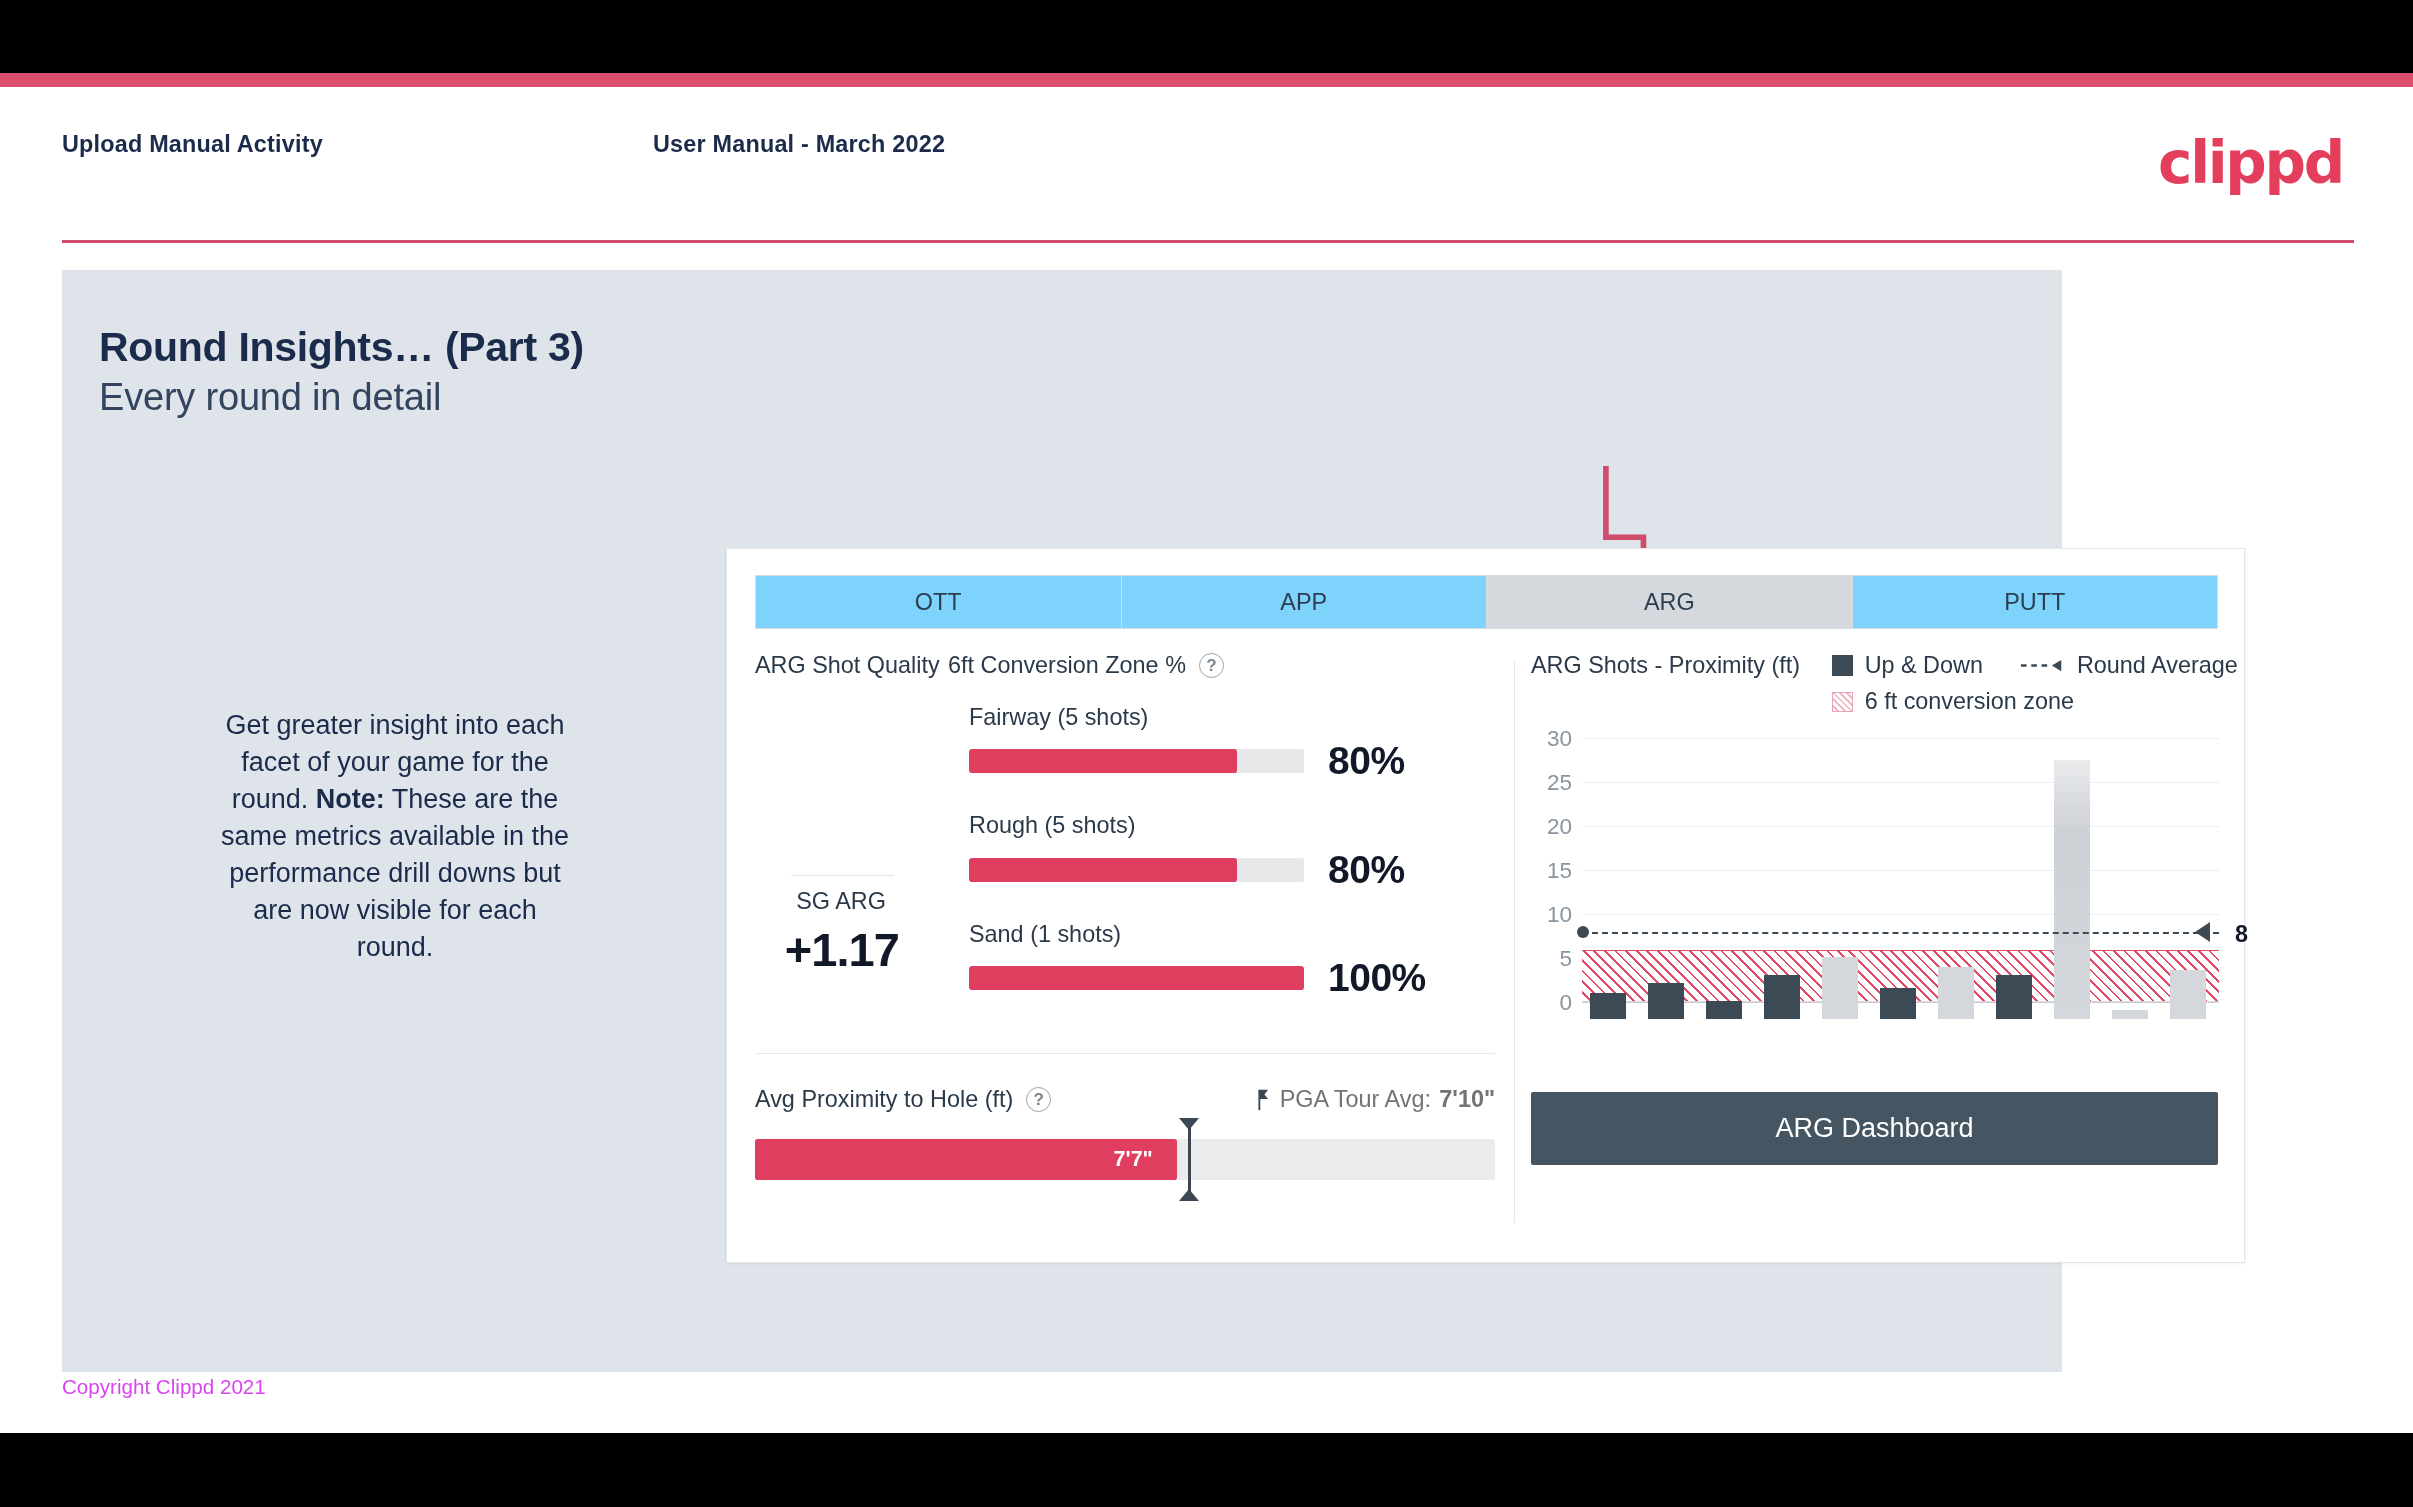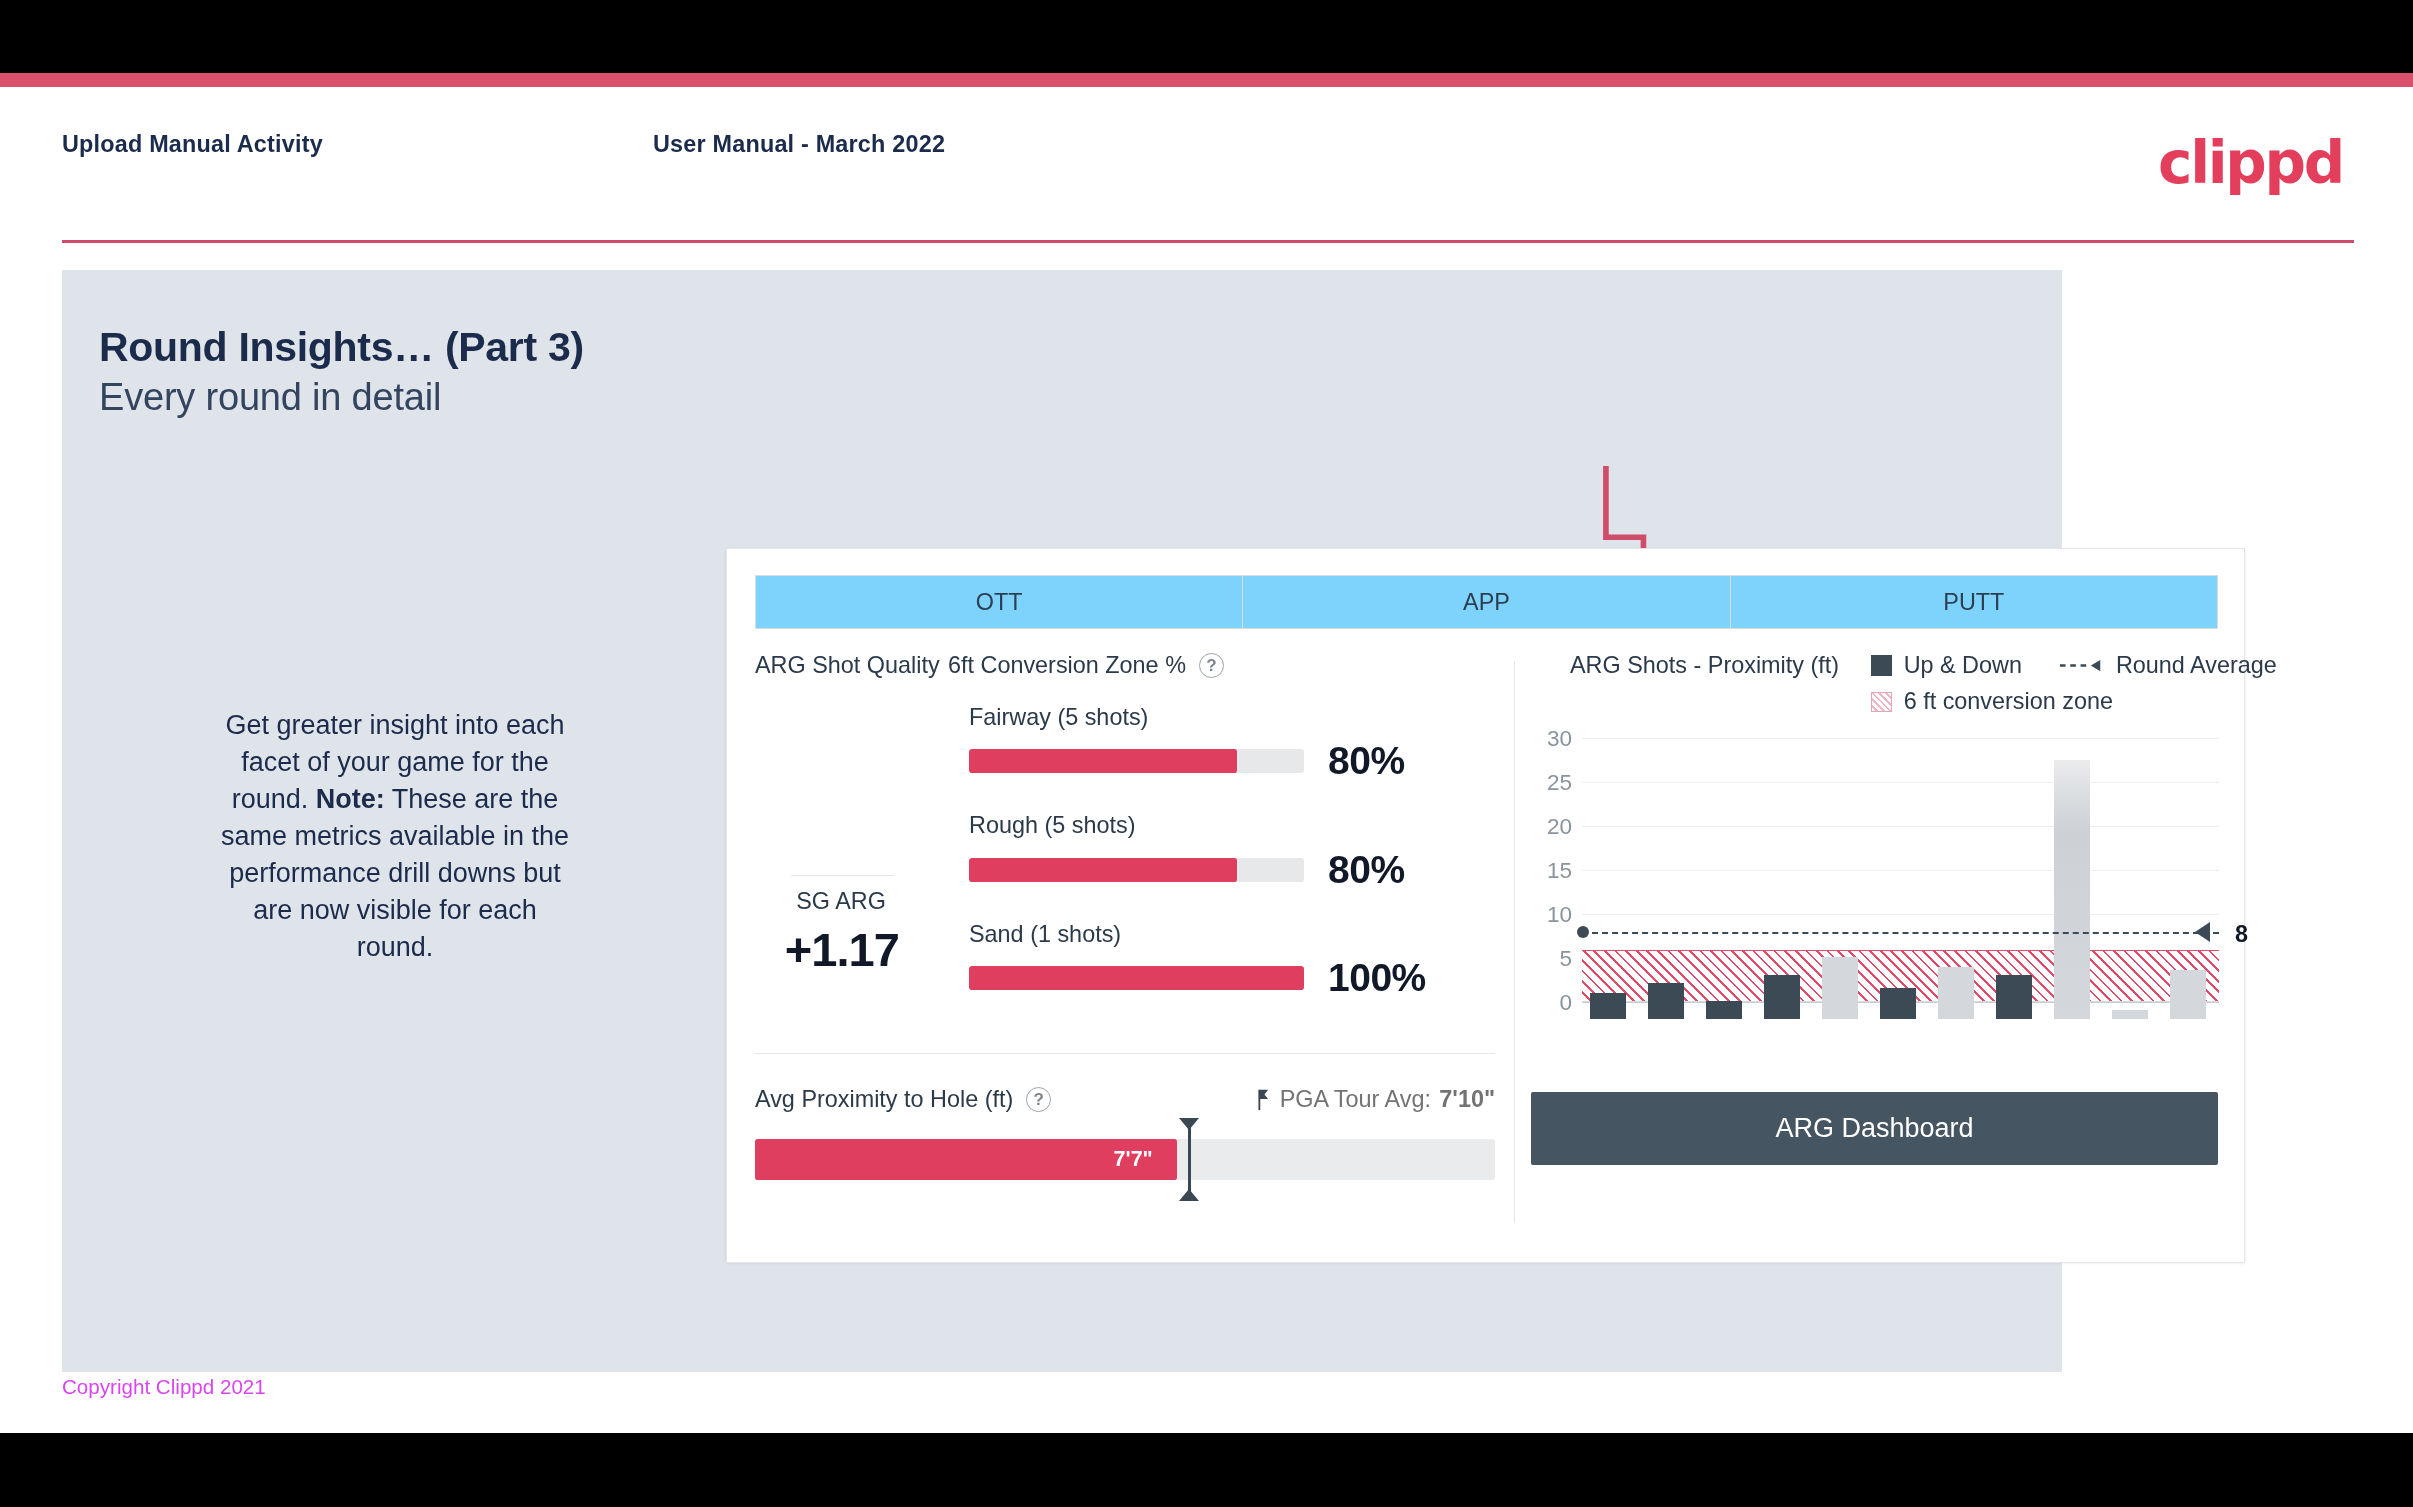--- a/index.html
+++ b/index.html
@@ -96,21 +96,21 @@
   .prox-track { position:absolute; left:0; top:0; width:740px; height:41px; background:#e9ebed; border-radius:2.8px; }
   .prox-fill  { position:absolute; left:0; top:0; height:41px; background:#e03e5f; border-radius:2.8px;
                 display:flex; align-items:center; justify-content:flex-end; padding-right:24px;
                 color:#fff; font-size:21.5px; font-weight:600; }
   .prox-marker { position:absolute; top:-11.2px; width:2.8px; height:64px; background:#3b4752; }
   .prox-tri-up, .prox-tri-dn { position:absolute; width:0; height:0; border-left:10.3px solid transparent; border-right:10.3px solid transparent; }
   .prox-tri-dn { top:-20.6px; border-top:12px solid #3b4752; }
   .prox-tri-up { top:50px; border-bottom:12px solid #3b4752; }
 
   
-  .r-head { display:flex; align-items:flex-start; gap:32px;margin-left:39px; }
+  .r-head { display:flex; align-items:flex-start; gap:32px; }
   .legend { display:flex; flex-direction:column; gap:9.4px; }
   .leg-line { display:flex; align-items:center; gap:37px; }
   .leg-item { display:flex; align-items:center; gap:12px; font-size:23.4px; color:#2b3a4a; white-space:nowrap; }
   .sw-dark { width:20.6px; height:20.6px; background:#3c4a55; }
   .sw-hatch { width:20.6px; height:20.6px; border:1.4px solid #e6a5b5;
               background: repeating-linear-gradient(45deg,#fff 0 2.8px,#f0b8c5 2.8px 4.7px); }
 
   .chart { position:absolute; left:0; top:86px; width:687px; height:309px; }
   .ytick { position:absolute; font-size:22.5px; color:#8a949e; text-align:right; width:41px; }
   .gline { position:absolute; left:51px; height:0.9px; background:#eceef0; width:637px; }
@@ -160,20 +160,21 @@
   <svg class="arrow-svg" width="66" height="122" viewBox="0 0 70 130">
     <path d="M4,2 L4,78 L44,78 L44,104" fill="none" stroke="#cf4d6b" stroke-width="6"></path>
     <path d="M44,122 L33,100 L55,100 Z" fill="#cf4d6b"></path>
   </svg>
 
   <div class="card">
 
     <div class="tabs">
       <div class="tab">OTT</div>
       <div class="tab">APP</div>
+      <div class="tab active">ARG</div>
       <div class="tab">PUTT</div>
     </div>
 
     <div class="vdiv"></div>
 
     <div class="col-left">
 
       <div style="display:flex; align-items:center;">
         <div class="lbl" style="width:193px;">ARG Shot Quality</div>
         <div class="row-head">

